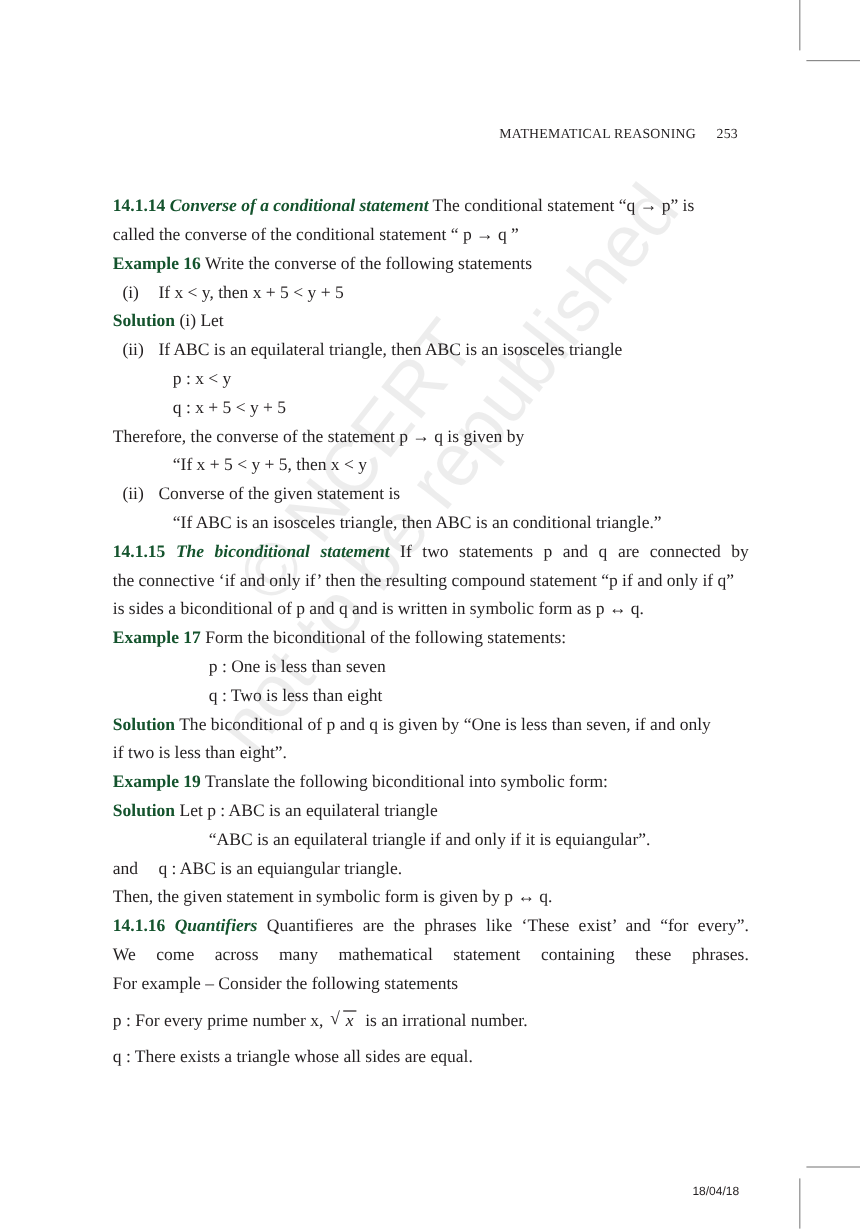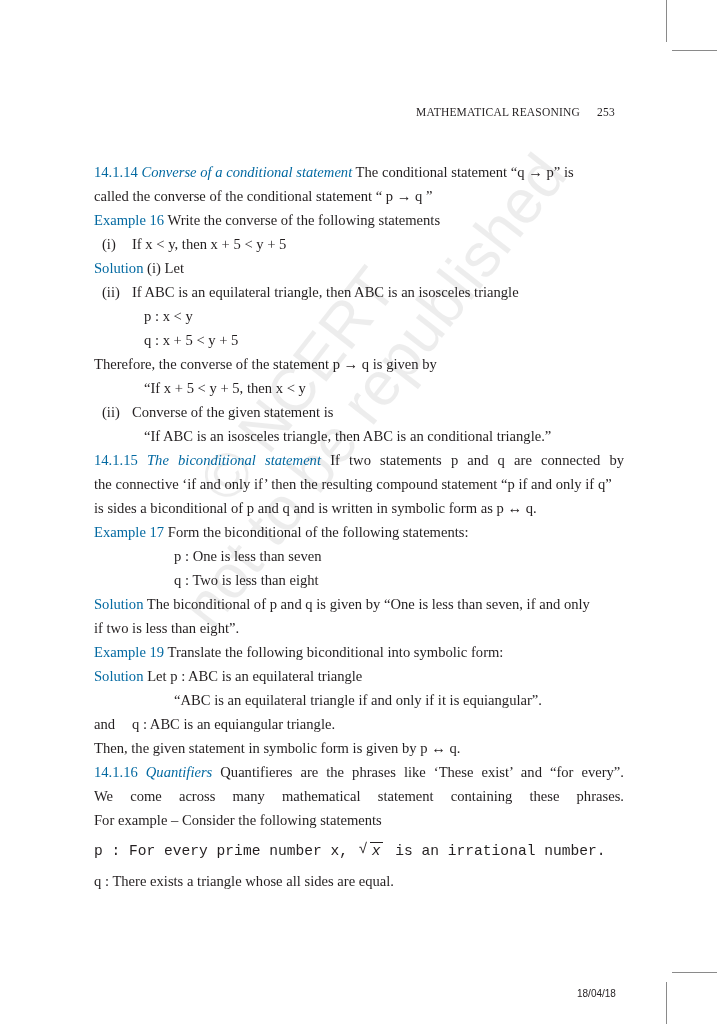--- a/index.html
+++ b/index.html
@@ -5,21 +5,21 @@
   html, body { margin:0; padding:0; background:#ffffff; }
   body { width:717px; height:1024px; position:relative; overflow:hidden;
          font-family:"Liberation Serif", "DejaVu Serif", serif; color:#231f20; }
   .crop { position:absolute; background:#8a8a8a; }
   .header { position:absolute; top:106px; left:416px; font-size:11.5px; letter-spacing:0.2px; color:#231f20; }
   .header .pg { margin-left:14px; }
   .footer-date { position:absolute; top:988px; left:577px; font-family:"Liberation Sans", sans-serif; font-size:10px; color:#231f20; }
   .content { position:absolute; left:94px; top:160px; width:530px; font-size:14.6px; line-height:24px; }
   .line { white-space:nowrap; height:24px; }
   .just { text-align:justify; text-align-last:justify; white-space:normal; }
-  .hd { color:#0369a1; font-weight:normal; }
+  .hd { color:#14532d; font-weight:bold; }
   .hd i { font-style:italic; }
   .ind1 { padding-left:8px; }
   .ind2 { padding-left:50px; }
   .ind3 { padding-left:80px; }
   .gap { height:4px; }
   .lbl { display:inline-block; width:30px; }
   .watermark { position:absolute; left:120px; top:560px; transform:rotate(-52deg); transform-origin:left top;
                font-family:"Liberation Sans", "DejaVu Sans", sans-serif; font-size:62px; color:rgba(0,0,0,0.07);
                white-space:nowrap; line-height:64px; pointer-events:none; }
   .sqrt { display:inline-block; position:relative; padding-left:9px; margin:0 4px; }
@@ -109,21 +109,21 @@
   <div class="line">Then, the given statement in symbolic form is given by  p ↔ q.</div>
 
   <div class="line just">
     <span class="hd">14.1.16</span>
     <span class="hd"><i>Quantifiers</i></span>
     <span>Quantifieres are the phrases like ‘These exist’ and “for every”.</span>
   </div>
   <div class="line just">We come across many mathematical statement containing these phrases.</div>
   <div class="line">For example – Consider the following statements</div>
   <div class="gap"></div>
-  <div class="line" style="height:30px;line-height:30px;font-family:Liberation Mono, monospace;">
+  <div class="line" style="height:30px;line-height:30px;">
     <span>p : For every prime number x,</span>
     <span class="sqrt"><span>x</span></span>
     <span>is an irrational number.</span>
   </div>
   <div class="line" style="height:30px;line-height:30px;">q : There exists a triangle whose all sides are equal.</div>
 </div>
 
 <div class="footer-date">18/04/18</div>
 
 </body></html>

